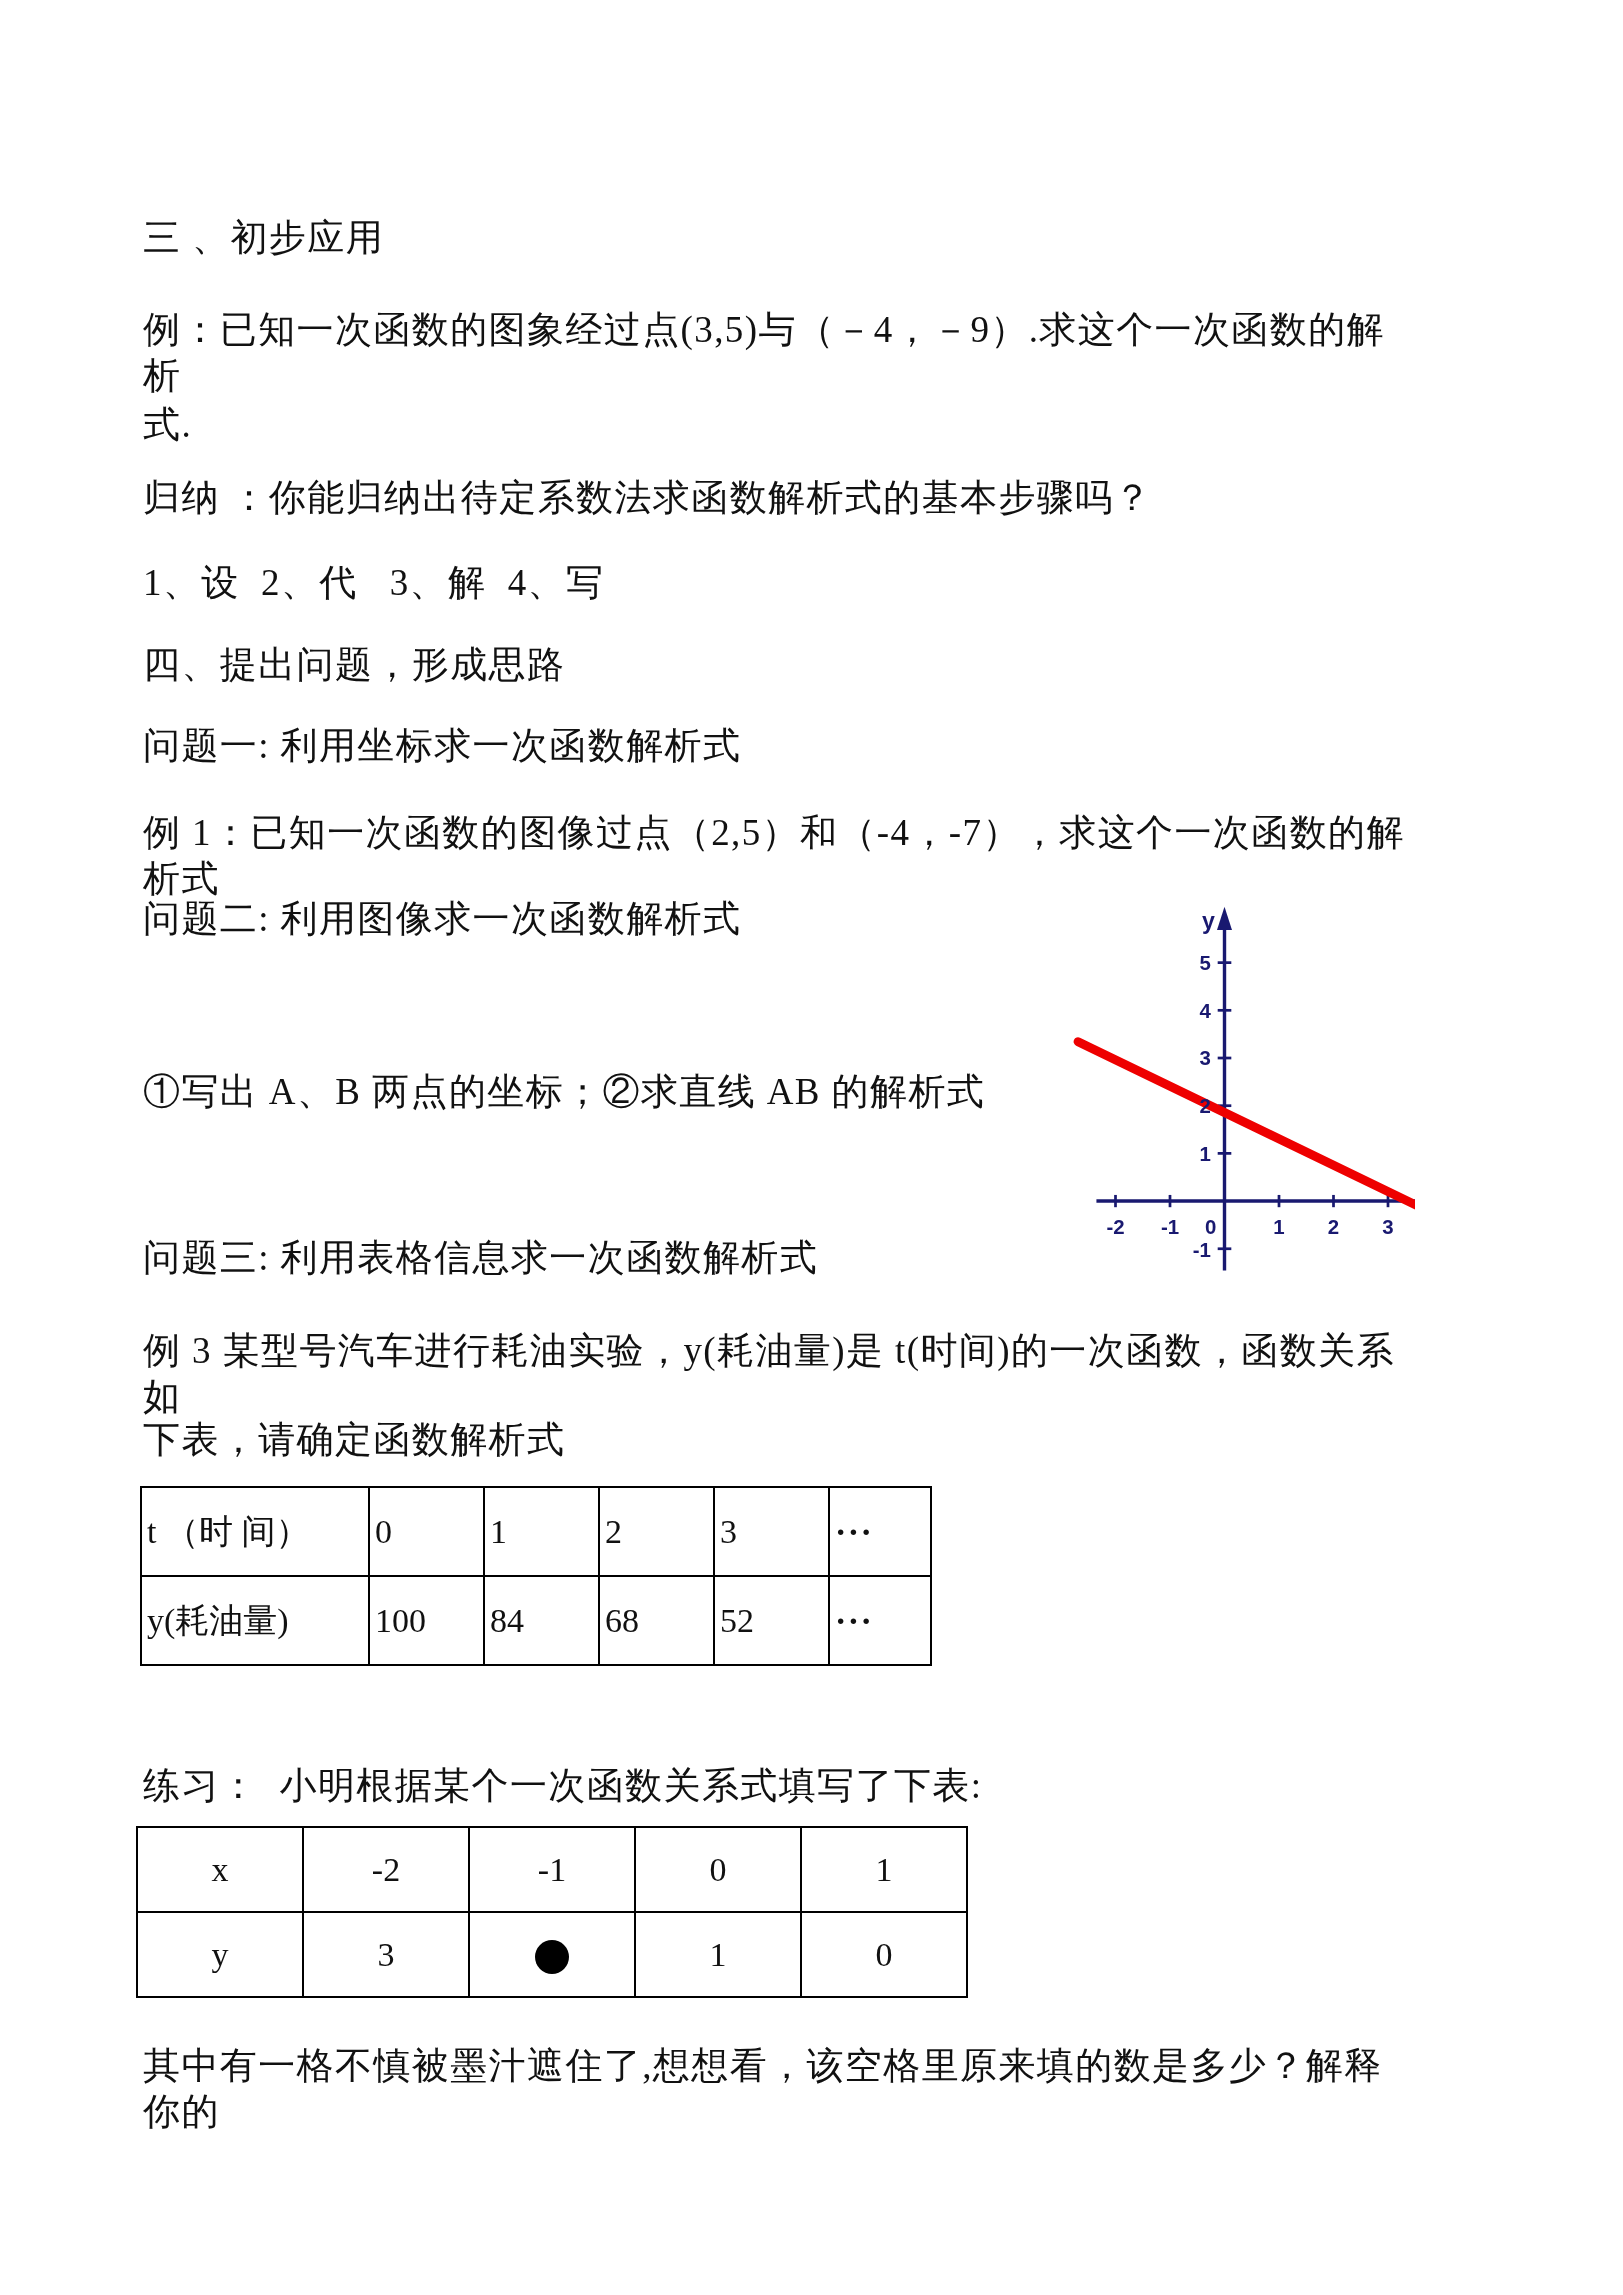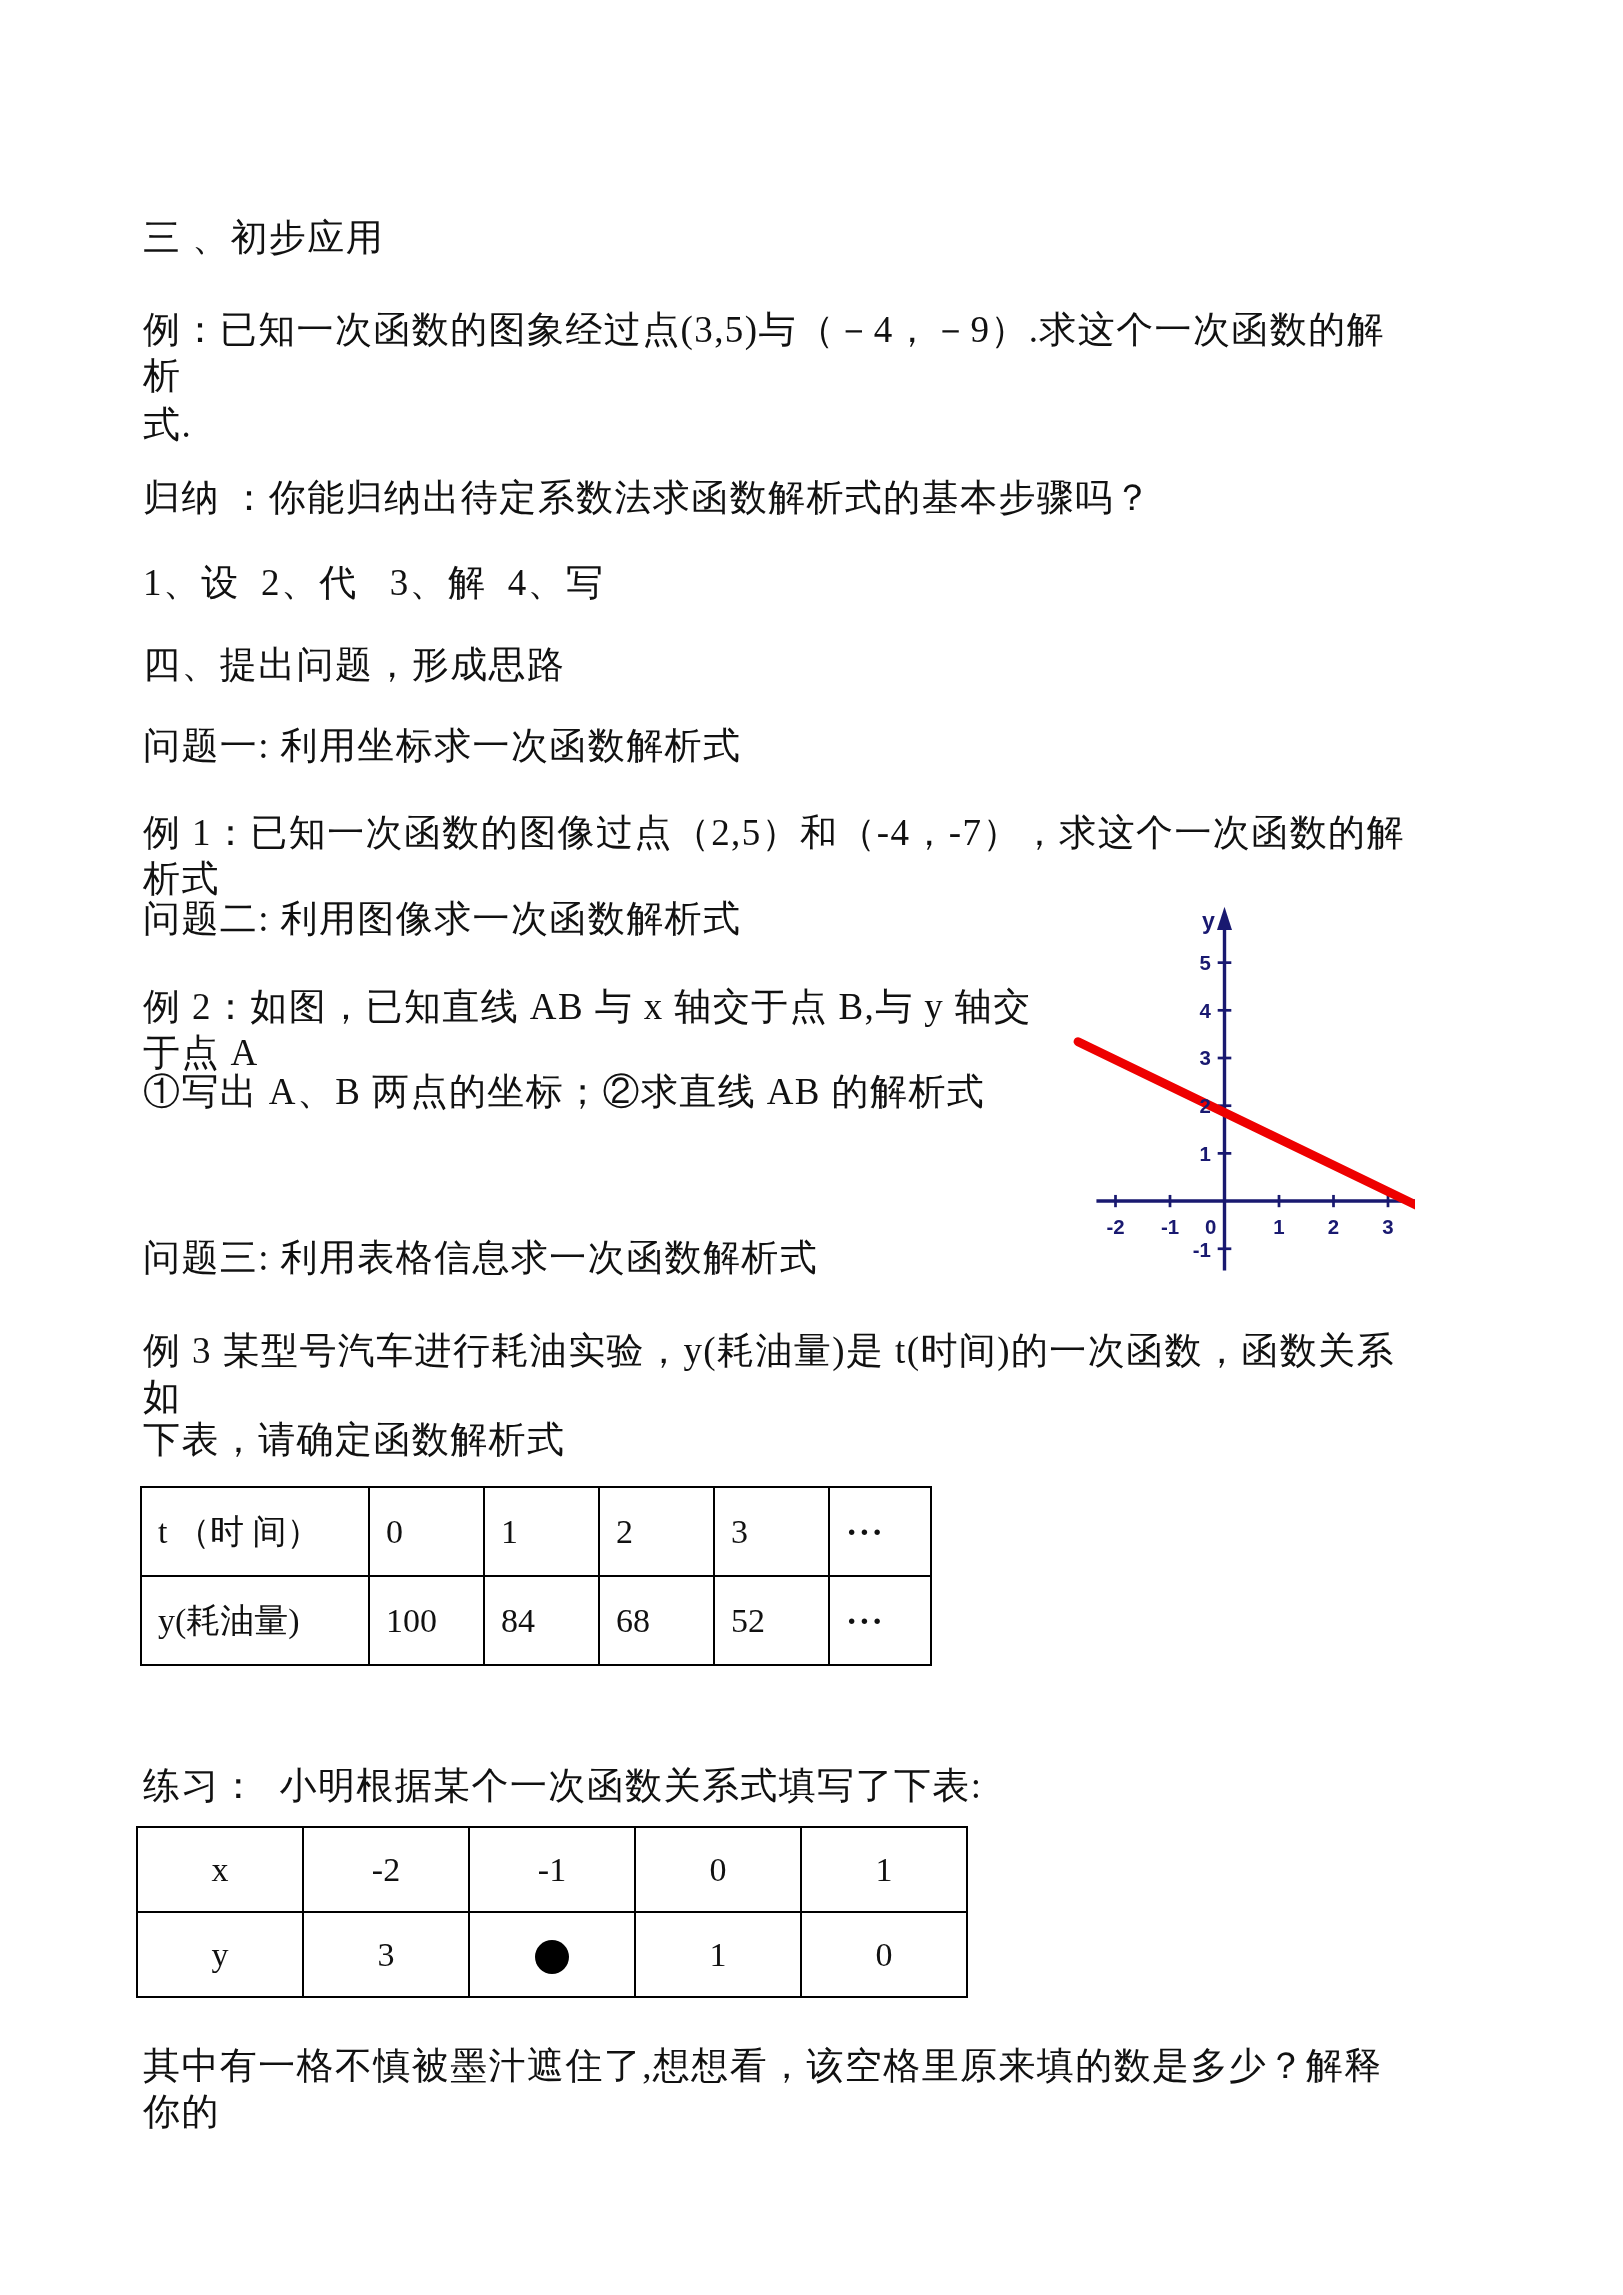--- a/index.html
+++ b/index.html
@@ -31,21 +31,21 @@
   }
   .doc-table {
     position:absolute;
     border-collapse:collapse;
     table-layout:fixed;
     font-size:34px;
     color:#111;
   }
   .doc-table td {
     border:2px solid #000;
-    padding:0 16px;
+    padding:0 5px;
     vertical-align:middle;
     background:#fff;
   }
   .table1 { left:140px; top:1486px; }
   .table1 td { height:89px; text-align:left; }
   .table1 .ellipsis-cell { font-weight:bold; letter-spacing:1.4px; }
   .table2 { left:136px; top:1826px; }
   .table2 td { height:85px; text-align:center; }
   .blot {
     display:inline-block;
@@ -74,21 +74,20 @@
 
   <p class="line" style="top:215px">三 、初步应用</p>
   <p class="line" style="top:307px">例：已知一次函数的图象经过点(3,5)与（－4，－9）.求这个一次函数的解析</p>
   <p class="line" style="top:402px">式.</p>
   <p class="line" style="top:475px">归纳 ：你能归纳出待定系数法求函数解析式的基本步骤吗？</p>
   <p class="line bold" style="top:560px">1、设  2、代   3、解  4、写</p>
   <p class="line" style="top:642px">四、提出问题，形成思路</p>
   <p class="line bold" style="top:723px">问题一: 利用坐标求一次函数解析式</p>
   <p class="line" style="top:810px">例 1：已知一次函数的图像过点（2,5）和（-4，-7），求这个一次函数的解析式</p>
   <p class="line bold" style="top:896px">问题二: 利用图像求一次函数解析式</p>
-  <p class="line" style="top:984px; max-width:914px;">例 2：如图，已知直线 AB 与 x 轴交于点 B,与 y 轴交于点 A</p>
   <p class="line bold" style="top:1235px">问题三: 利用表格信息求一次函数解析式</p>
   <p class="line" style="top:1069px; max-width:914px;">①写出 A、B 两点的坐标；②求直线 AB 的解析式</p>
   <p class="line" style="top:1328px">例 3 某型号汽车进行耗油实验，y(耗油量)是 t(时间)的一次函数，函数关系如</p>
   <p class="line" style="top:1417px">下表，请确定函数解析式</p>
 
   <div class="graph">
     <svg width="545" height="399" viewBox="0 0 800 585">
 
       <line x1="240" y1="38" x2="240" y2="548" stroke="#191970" stroke-width="5"></line>
       <polygon points="240,14 229,48 251,48" fill="#191970"></polygon>

